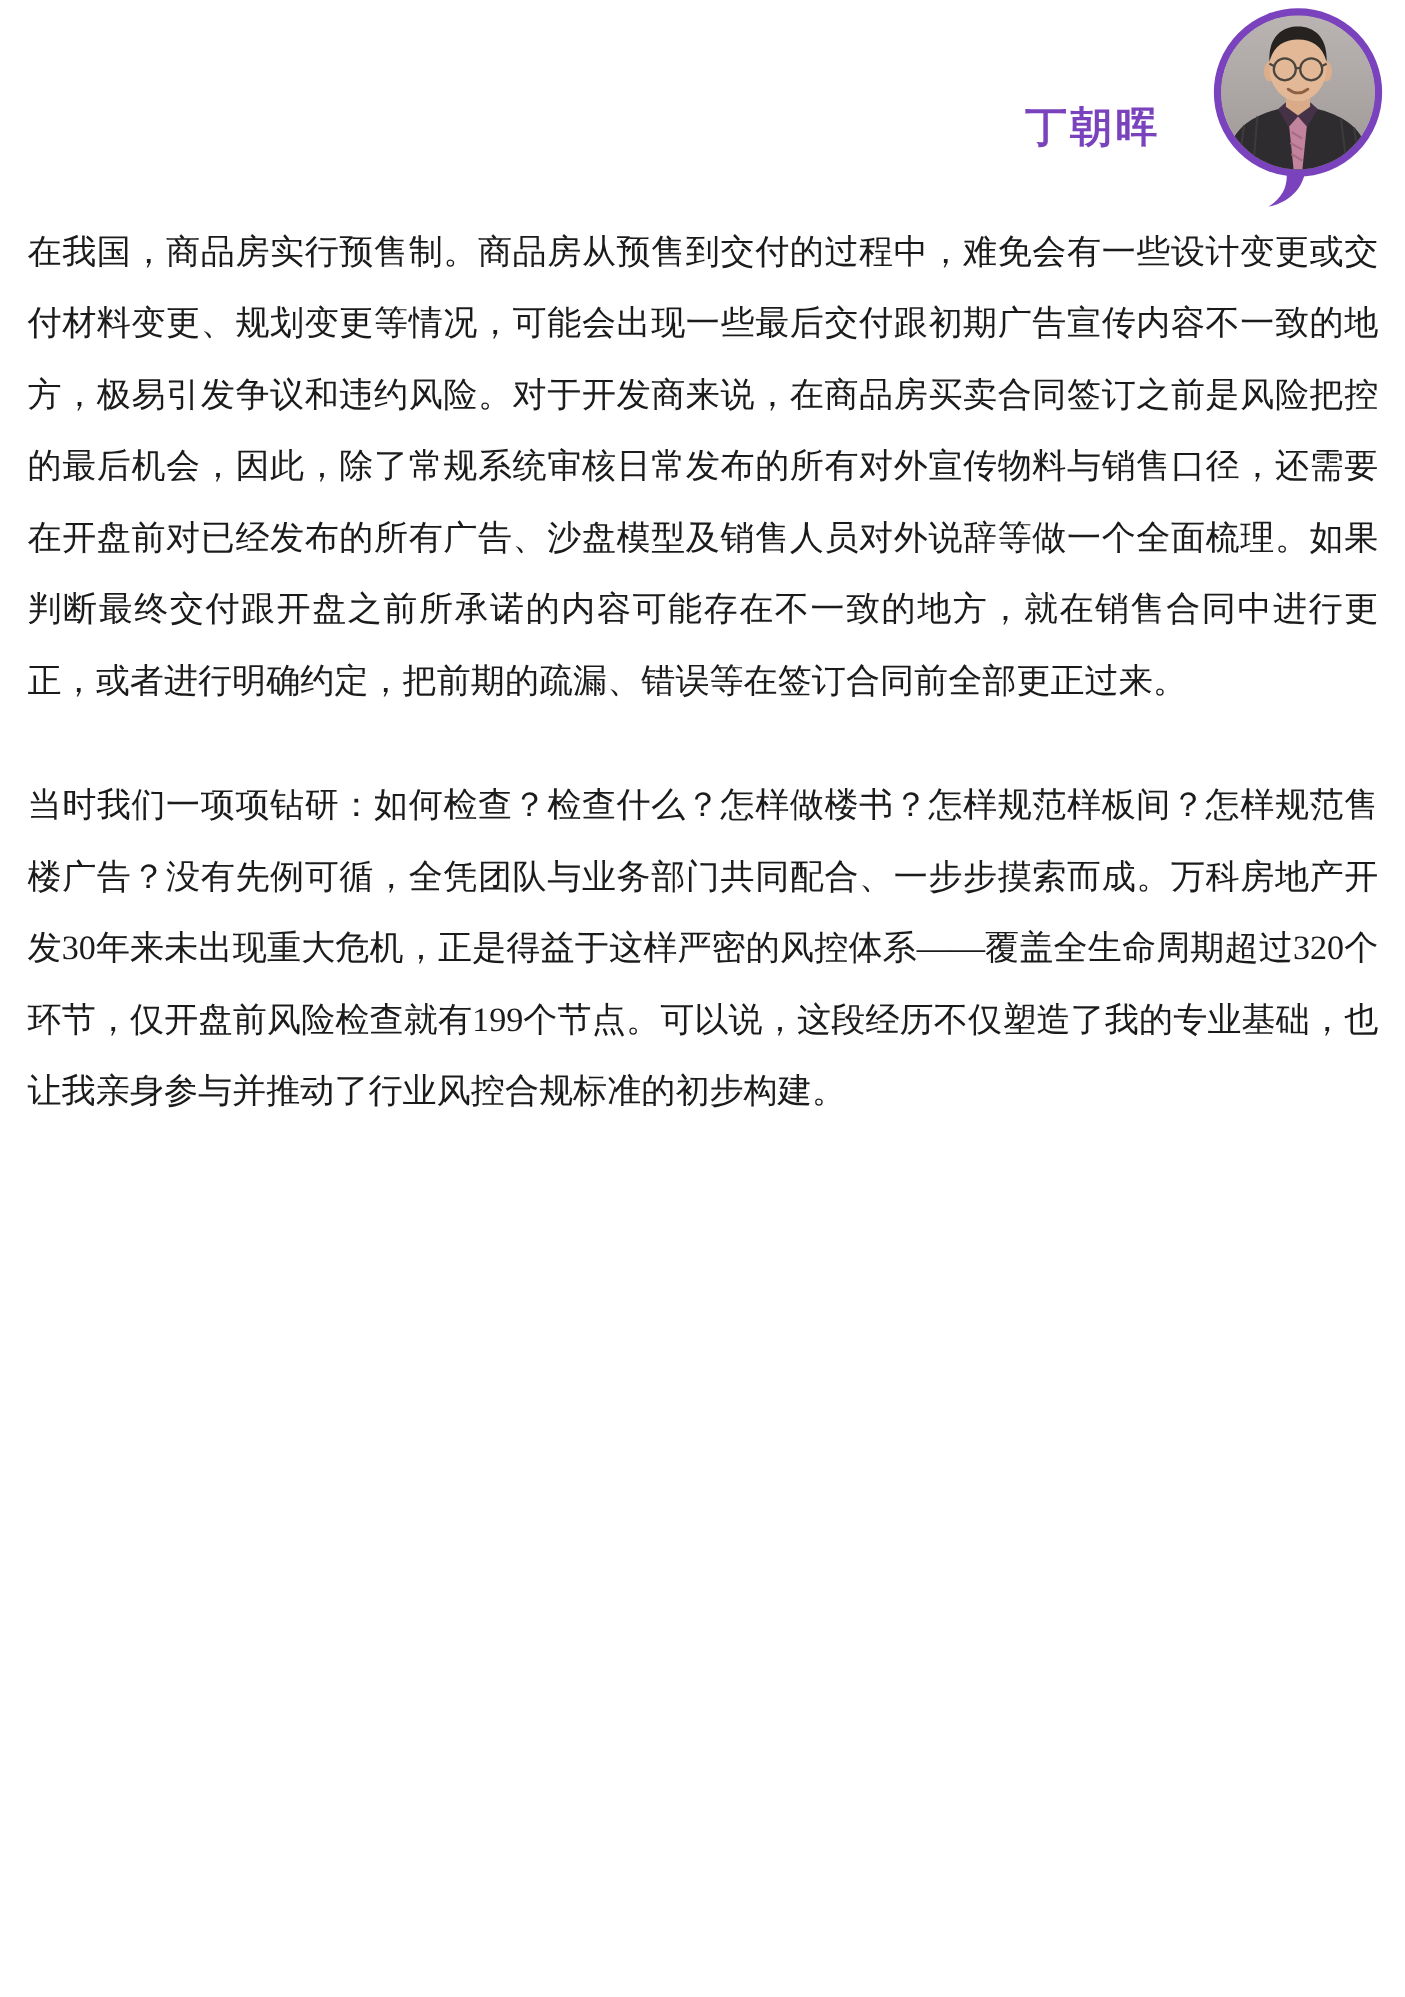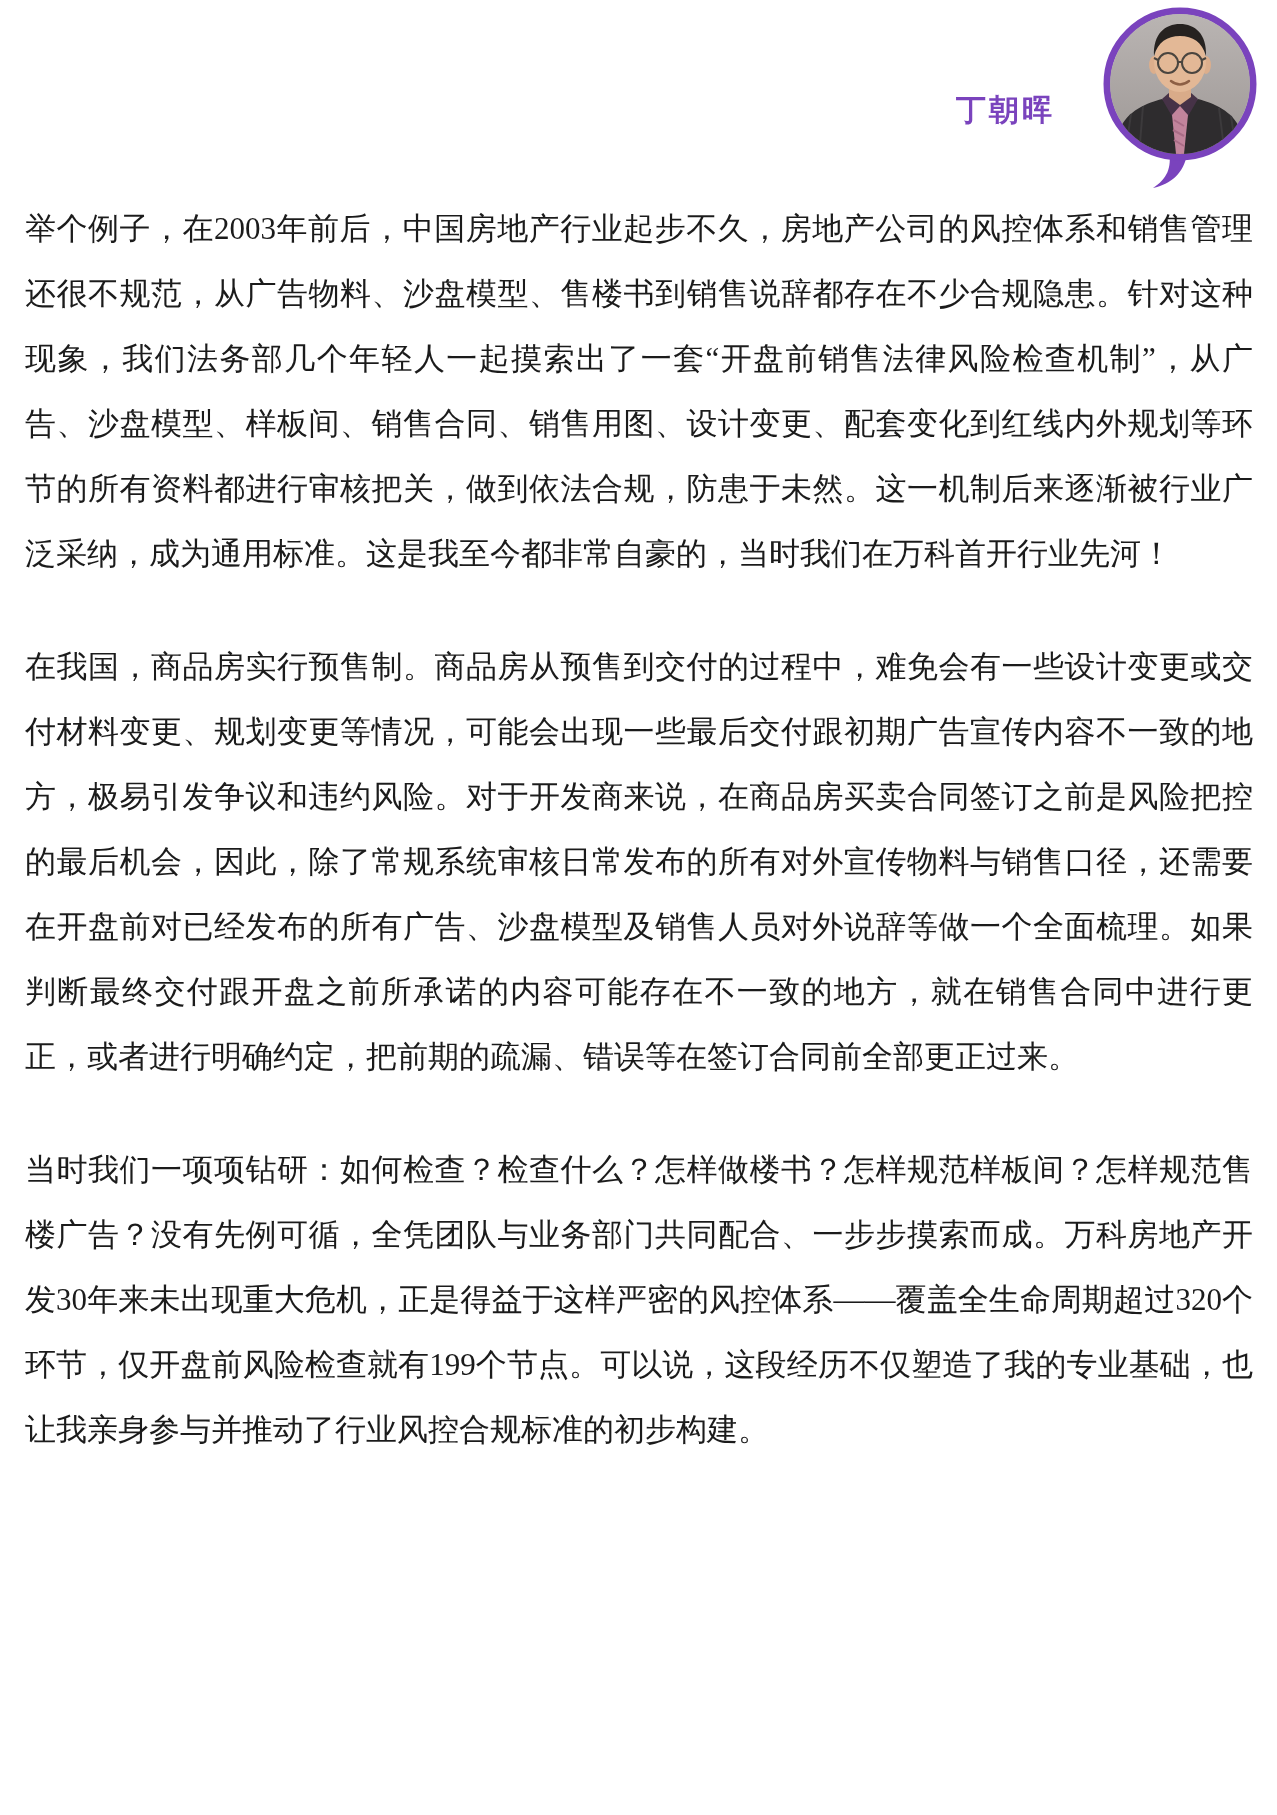--- a/index.html
+++ b/index.html
@@ -15,21 +15,21 @@
   .header {
     position: relative;
     height: 196px;
   }
   .speaker-name {
     position: absolute;
     top: 90px;
     right: 222px;
     font-family: "Liberation Sans", sans-serif;
     font-weight: bold;
-    font-size: 30px;
+    font-size: 38px;
     letter-spacing: 3px;
     color: var(--accent);
     white-space: nowrap;
   }
   .avatar-bubble {
     position: absolute;
     top: 2px;
     right: 12px;
     width: 170px;
     height: 192px;
@@ -96,16 +96,15 @@
         <line x1="63" y1="58" x2="59" y2="56" stroke="#4a453f" stroke-width="2"></line>
         <line x1="107" y1="58" x2="111" y2="56" stroke="#4a453f" stroke-width="2"></line>
 
         <path d="M 76 79 Q 85 86 94 79" fill="none" stroke="#8d5f44" stroke-width="2.5" stroke-linecap="round"></path>
       </g>
     </svg>
   </div>
 </div>
 
 <div class="content">
-    <p class="para">举个例子，在2003年前后，中国房地产行业起步不久，房地产公司的风控体系和销售管理还很不规范，从广告物料、沙盘模型、售楼书到销售说辞都存在不少合规隐患。针对这种现象，我们法务部几个年轻人一起摸索出了一套“开盘前销售法律风险检查机制”，从广告、沙盘模型、样板间、销售合同、销售用图、设计变更、配套变化到红线内外规划等环节的所有资料都进行审核把关，做到依法合规，防患于未然。这一机制后来逐渐被行业广泛采纳，成为通用标准。这是我至今都非常自豪的，当时我们在万科首开行业先河！</p>
     <p class="para">在我国，商品房实行预售制。商品房从预售到交付的过程中，难免会有一些设计变更或交付材料变更、规划变更等情况，可能会出现一些最后交付跟初期广告宣传内容不一致的地方，极易引发争议和违约风险。对于开发商来说，在商品房买卖合同签订之前是风险把控的最后机会，因此，除了常规系统审核日常发布的所有对外宣传物料与销售口径，还需要在开盘前对已经发布的所有广告、沙盘模型及销售人员对外说辞等做一个全面梳理。如果判断最终交付跟开盘之前所承诺的内容可能存在不一致的地方，就在销售合同中进行更正，或者进行明确约定，把前期的疏漏、错误等在签订合同前全部更正过来。</p>
     <p class="para">当时我们一项项钻研：如何检查？检查什么？怎样做楼书？怎样规范样板间？怎样规范售楼广告？没有先例可循，全凭团队与业务部门共同配合、一步步摸索而成。万科房地产开发30年来未出现重大危机，正是得益于这样严密的风控体系——覆盖全生命周期超过320个环节，仅开盘前风险检查就有199个节点。可以说，这段经历不仅塑造了我的专业基础，也让我亲身参与并推动了行业风控合规标准的初步构建。</p>
   </div>
 
 </body></html>

